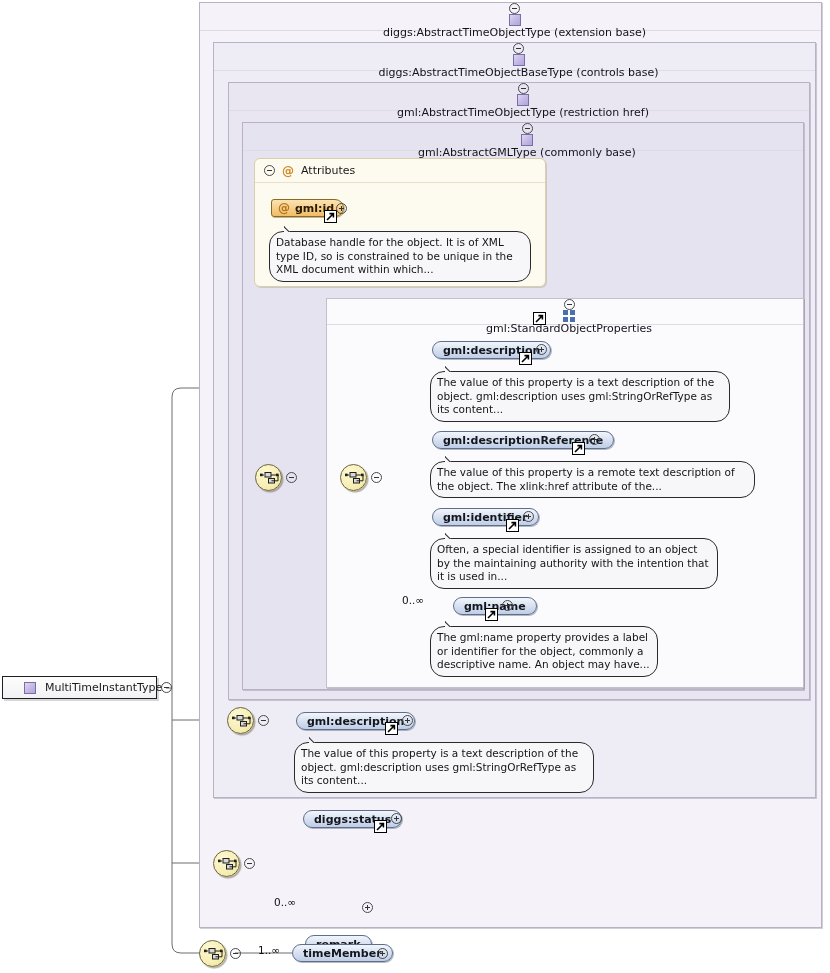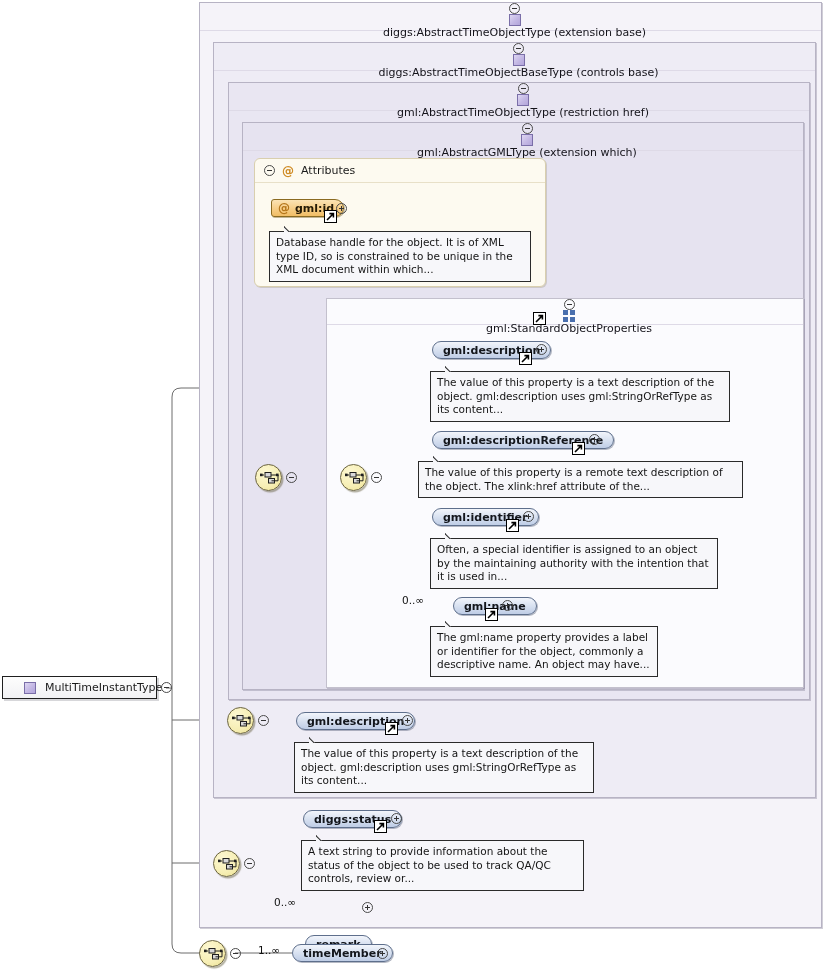--- a/index.html
+++ b/index.html
@@ -112,21 +112,21 @@
     border:1px solid #000; background:#fff;
     display:flex; align-items:center; justify-content:center;
     font-size:10px; line-height:1; color:#000;
   }
   .extlink svg { display:block; }
 
   
   .doc {
     position:absolute;
     border:1px solid #2a2a2a;
-    border-radius:0;
+    border-radius:14px;
     background:#f7f7fa;
     padding:4px 6px 4px 6px;
     font-size:10.5px;
     line-height:13.5px;
     color:#141414;
   }
   .doc .tail {
     position:absolute; top:-7px; left:14px; width:14px; height:7px; overflow:hidden;
   }
   .doc .tail::before{
@@ -218,21 +218,21 @@
       <span class="toggle"></span>
       <span class="sq-type"></span>
       <span class="tb-title">gml:AbstractTimeObjectType (restriction href)</span>
     </div>
   </div>
 
   <div class="typebox lvl4" style="left:242px; top:122px; width:562px; height:568px;">
     <div class="tb-head">
       <span class="toggle"></span>
       <span class="sq-type"></span>
-      <span class="tb-title">gml:AbstractGMLType (extension which)</span>
+      <span class="tb-title">gml:AbstractGMLType (commonly base)</span>
     </div>
   </div>
 
   <div class="attrbox" style="left:254px; top:158px; width:292px; height:129px;">
     <div class="ab-head">
       <span class="toggle"></span>
       <span class="at-sym">@</span>
       <span class="ab-title">Attributes</span>
     </div>
   </div>
@@ -287,21 +287,21 @@
 
   <div class="el-pill" style="left:432px; top:431px;">
     <span>gml:descriptionReference</span>
   </div>
   <div class="extlink" style="left:572px; top:442px;">
     <svg width="9" height="9" viewBox="0 0 9 9">
         <path d="M1 8 L7 2 M3.4 1.6 L7.4 1.6 L7.4 5.6" stroke="#000" stroke-width="1.6" fill="none"></path>
       </svg>
   </div>
   <span class="toggle plus" style="left:589px; top:434px; position:absolute;"></span>
-  <div class="doc" style="left:418px; top:461px; width:325px;">
+  <div class="doc" style="left:430px; top:461px; width:325px;">
     <span class="tail"></span>
     <span>The value of this property is a remote text description of the object. The xlink:href attribute of the...</span>
   </div>
 
   <div class="el-pill" style="left:432px; top:508px;">
     <span>gml:identifier</span>
   </div>
   <div class="extlink" style="left:506px; top:519px;">
     <svg width="9" height="9" viewBox="0 0 9 9">
         <path d="M1 8 L7 2 M3.4 1.6 L7.4 1.6 L7.4 5.6" stroke="#000" stroke-width="1.6" fill="none"></path>
@@ -388,24 +388,20 @@
 
   <div class="el-pill" style="left:303px; top:810px;">
     <span>diggs:status</span>
   </div>
   <div class="extlink" style="left:374px; top:820px;">
     <svg width="9" height="9" viewBox="0 0 9 9">
         <path d="M1 8 L7 2 M3.4 1.6 L7.4 1.6 L7.4 5.6" stroke="#000" stroke-width="1.6" fill="none"></path>
       </svg>
   </div>
   <span class="toggle plus" style="left:391px; top:813px; position:absolute;"></span>
-  <div class="doc" style="left:301px; top:840px; width:283px;">
-    <span class="tail"></span>
-    <span>A text string to provide information about the status of the object to be used to track QA/QC controls, review or...</span>
-  </div>
 
   <div class="card" style="left:274px; top:896px;">0..∞</div>
   <div class="el-pill" style="left:305px; top:899px;margin-top:36px;">
     <span>remark</span>
   </div>
   <span class="toggle plus" style="left:362px; top:902px; position:absolute;"></span>
 
   <div class="seqnode" style="left:199px; top:940px;">
     <svg width="19" height="15" viewBox="0 0 19 15">
       <rect x="5" y="1.5" width="6" height="4.5" fill="#d9d9d9" stroke="#1f1f1f" stroke-width="1"></rect>

